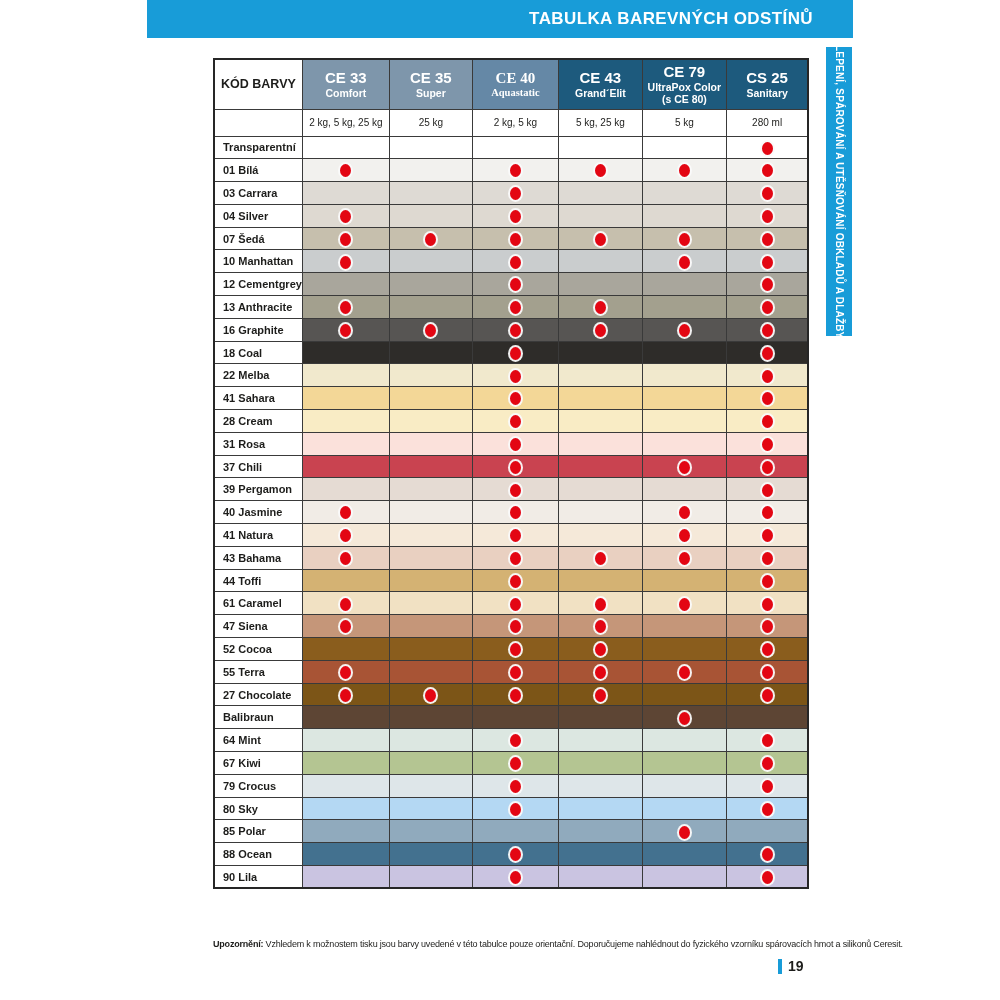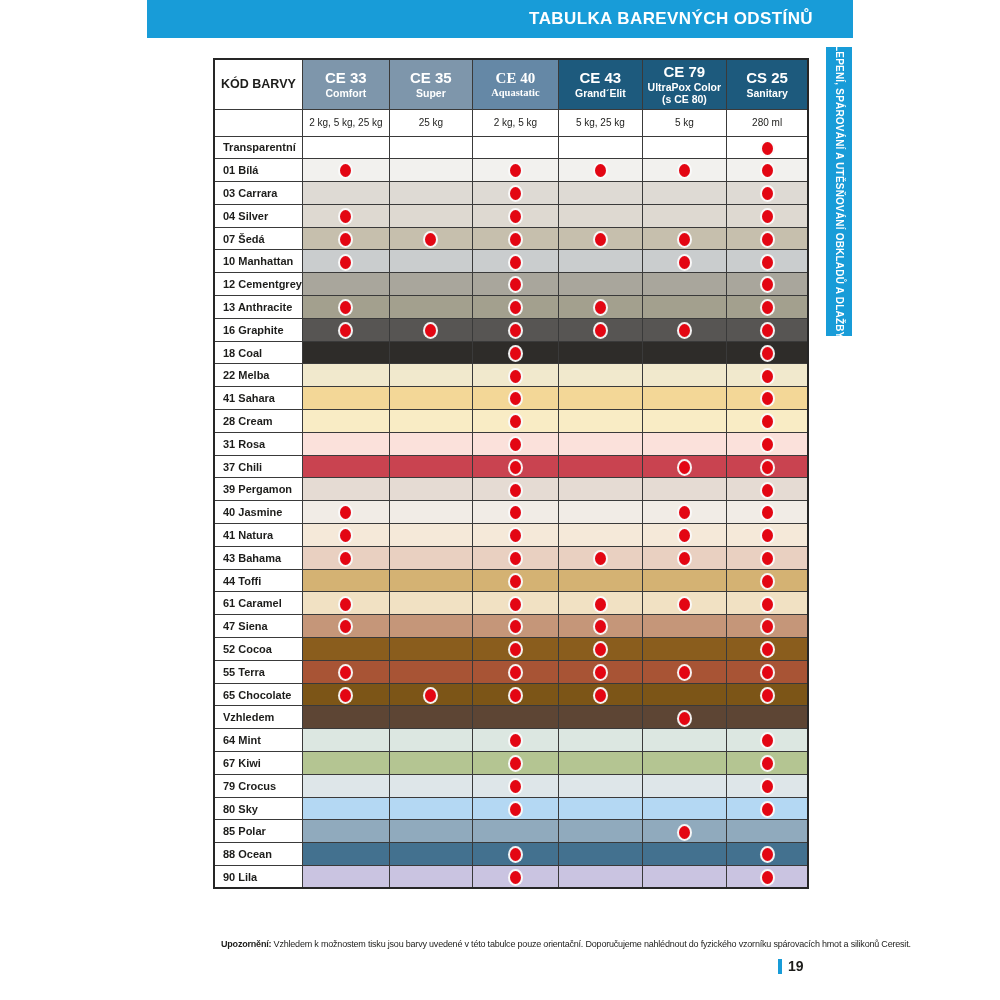--- a/index.html
+++ b/index.html
@@ -61,21 +61,21 @@
   td.cell { text-align:center; vertical-align:middle; padding:0; }
   .dot {
     display:inline-block; width:11px; height:13px; border-radius:50%;
     background:#e30613;
     box-shadow:0 0 0 2px rgba(250,250,250,0.95);
     vertical-align:middle;
   }
   
   .note {
     position:absolute; left:213px; top:939px; width:780px;
-    font-size:9px; letter-spacing:-0.2px; white-space:nowrap;margin-left:8px;
+    font-size:9px; letter-spacing:-0.2px; white-space:nowrap;
   }
   .note b { font-weight:bold; }
   
   .page-num {
     position:absolute; left:778px; top:958px;
     display:flex; align-items:center; gap:6px;
   }
   .page-num .pn-bar {
     display:inline-block; width:4px; height:15px; background:#189cd8;
   }
@@ -351,30 +351,30 @@
       <tr>
         <td class="label">55 Terra</td>
         <td class="cell" style="background: rgb(168, 84, 53);"><span class="dot" style="background: rgb(227, 6, 19);"></span></td>
         <td class="cell" style="background: rgb(168, 84, 53);"></td>
         <td class="cell" style="background: rgb(168, 84, 53);"><span class="dot" style="background: rgb(227, 6, 19);"></span></td>
         <td class="cell" style="background: rgb(168, 84, 53);"><span class="dot" style="background: rgb(227, 6, 19);"></span></td>
         <td class="cell" style="background: rgb(168, 84, 53);"><span class="dot" style="background: rgb(227, 6, 19);"></span></td>
         <td class="cell" style="background: rgb(168, 84, 53);"><span class="dot" style="background: rgb(227, 6, 19);"></span></td>
       </tr>
       <tr>
-        <td class="label">65 Chocolate</td>
+        <td class="label">27 Chocolate</td>
         <td class="cell" style="background: rgb(124, 85, 23);"><span class="dot" style="background: rgb(227, 6, 19);"></span></td>
         <td class="cell" style="background: rgb(124, 85, 23);"><span class="dot" style="background: rgb(227, 6, 19);"></span></td>
         <td class="cell" style="background: rgb(124, 85, 23);"><span class="dot" style="background: rgb(227, 6, 19);"></span></td>
         <td class="cell" style="background: rgb(124, 85, 23);"><span class="dot" style="background: rgb(227, 6, 19);"></span></td>
         <td class="cell" style="background: rgb(124, 85, 23);"></td>
         <td class="cell" style="background: rgb(124, 85, 23);"><span class="dot" style="background: rgb(227, 6, 19);"></span></td>
       </tr>
       <tr>
-        <td class="label">Vzhledem</td>
+        <td class="label">Balibraun</td>
         <td class="cell" style="background: rgb(93, 69, 52);"></td>
         <td class="cell" style="background: rgb(93, 69, 52);"></td>
         <td class="cell" style="background: rgb(93, 69, 52);"></td>
         <td class="cell" style="background: rgb(93, 69, 52);"></td>
         <td class="cell" style="background: rgb(93, 69, 52);"><span class="dot" style="background: rgb(227, 6, 19);"></span></td>
         <td class="cell" style="background: rgb(93, 69, 52);"></td>
       </tr>
       <tr>
         <td class="label">64 Mint</td>
         <td class="cell" style="background: rgb(220, 231, 225);"></td>

